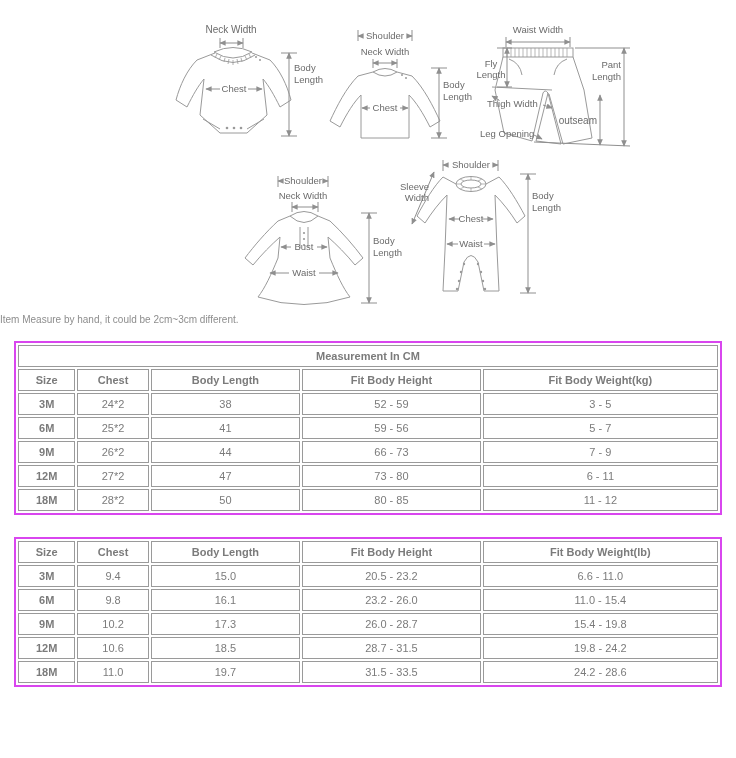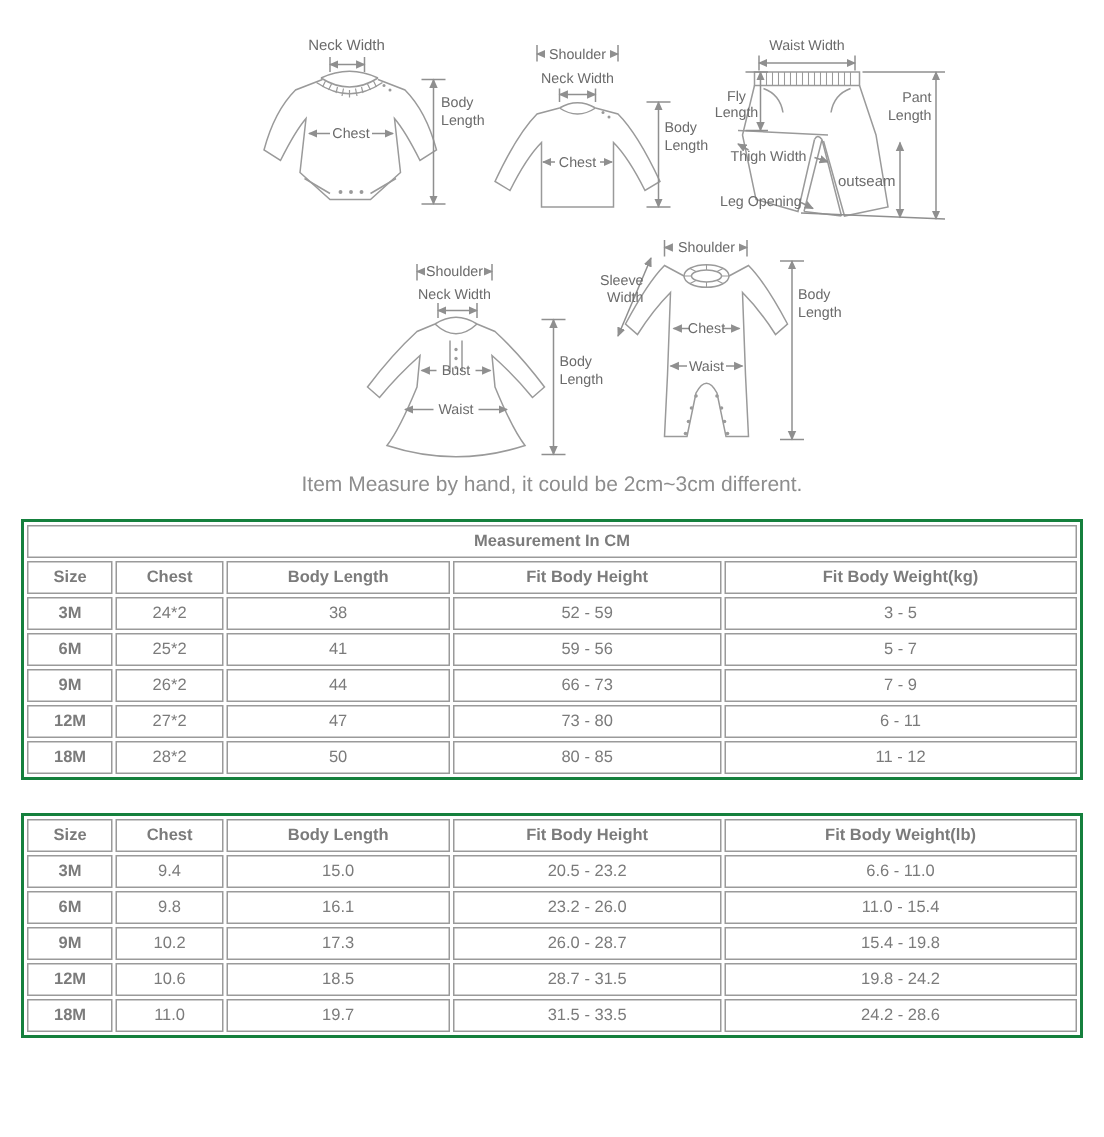--- a/index.html
+++ b/index.html
@@ -1,23 +1,23 @@
 <!DOCTYPE html>
 <html><head>
 <meta charset="utf-8">
 <style>
   html,body{margin:0;padding:0;background:#fff;}
   body{width:736px;font-family:"Liberation Sans",sans-serif;}
   .diagram-wrap{width:736px;padding-left:40px;}
   svg{display:block;}
   svg text{fill:#6b6b6b;font-family:"Liberation Sans",sans-serif;font-size:10px;}
   svg text.sm{font-size:9.5px;}
-  .note{text-align:center;color:#8d8d8d;font-size:14px;margin:2px 0 16px 0;}
+  .note{text-align:left;color:#8d8d8d;font-size:10px;margin:2px 0 16px 0;}
   .tables-wrap{padding:0 14px 18px 14px;}
-  table.size-table{width:100%;border-collapse:separate;border-spacing:2px;border:2px solid #15803d;background:#fff;table-layout:fixed;}
+  table.size-table{width:100%;border-collapse:separate;border-spacing:2px;border:2px solid #d946ef;background:#fff;table-layout:fixed;}
   table.size-table + table.size-table{margin-top:22px;}
   table.size-table td{border:1px solid #9a9a9a;text-align:center;vertical-align:middle;color:#7b7b7b;font-size:11px;padding:4px 2px;background:#fff;overflow:hidden;white-space:nowrap;}
   td.tt{background:#ededed;color:#8a8a8a;font-weight:bold;font-size:13px;padding:7px 2px;}
   td.hd{font-weight:bold;color:#6f6f6f;padding:3px 2px;margin-top:28px;}
   td.sz{font-weight:bold;color:#6f6f6f;}
   col.c1{width:8.3%;}col.c2{width:10.3%;}col.c3{width:21.6%;}col.c4{width:25.8%;}col.c5{width:34%;}
 </style>
 </head>
 <body>
 

